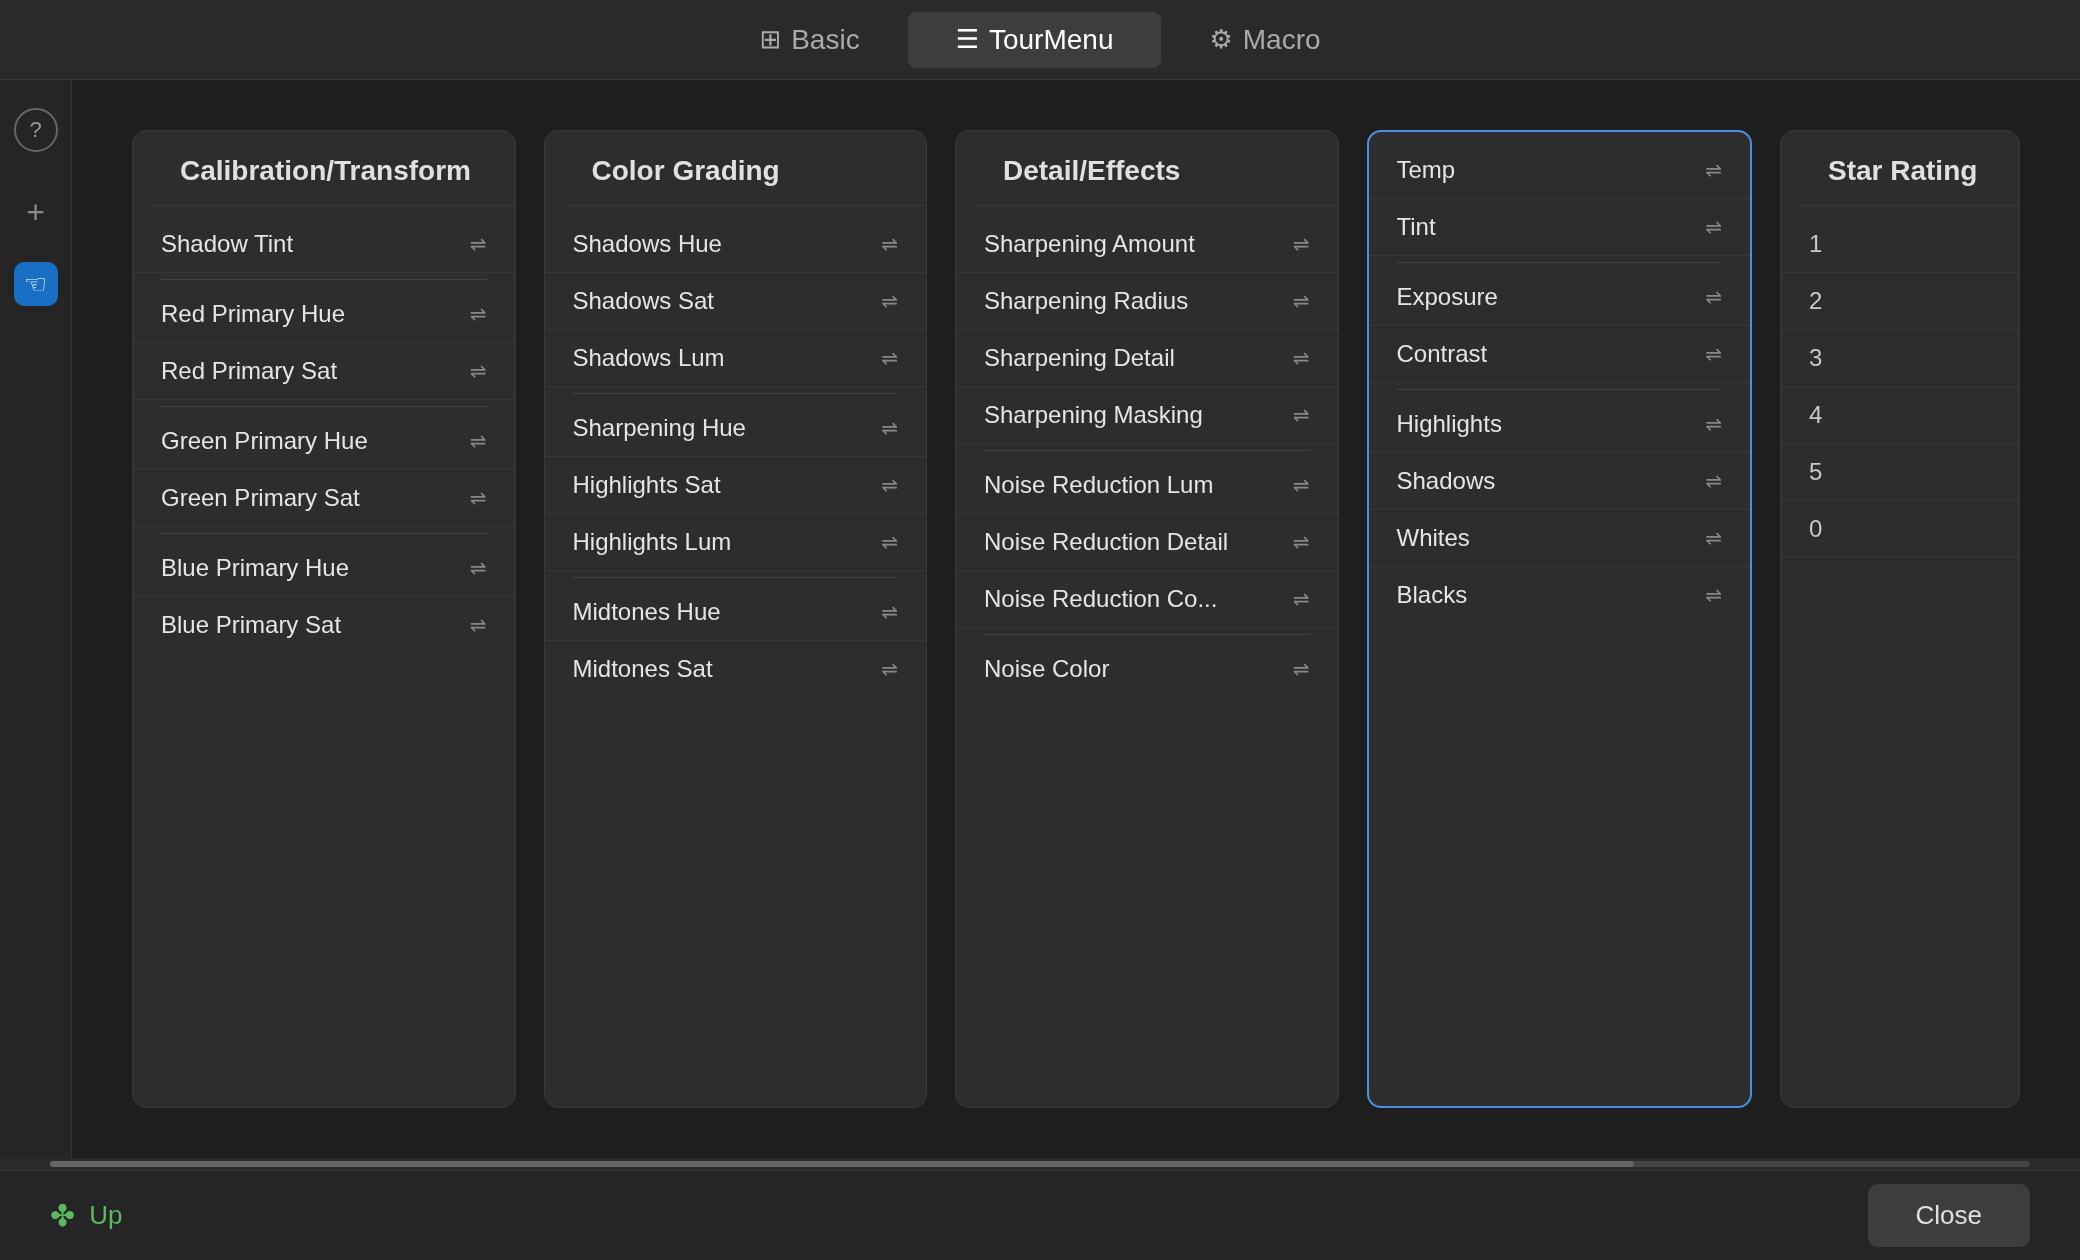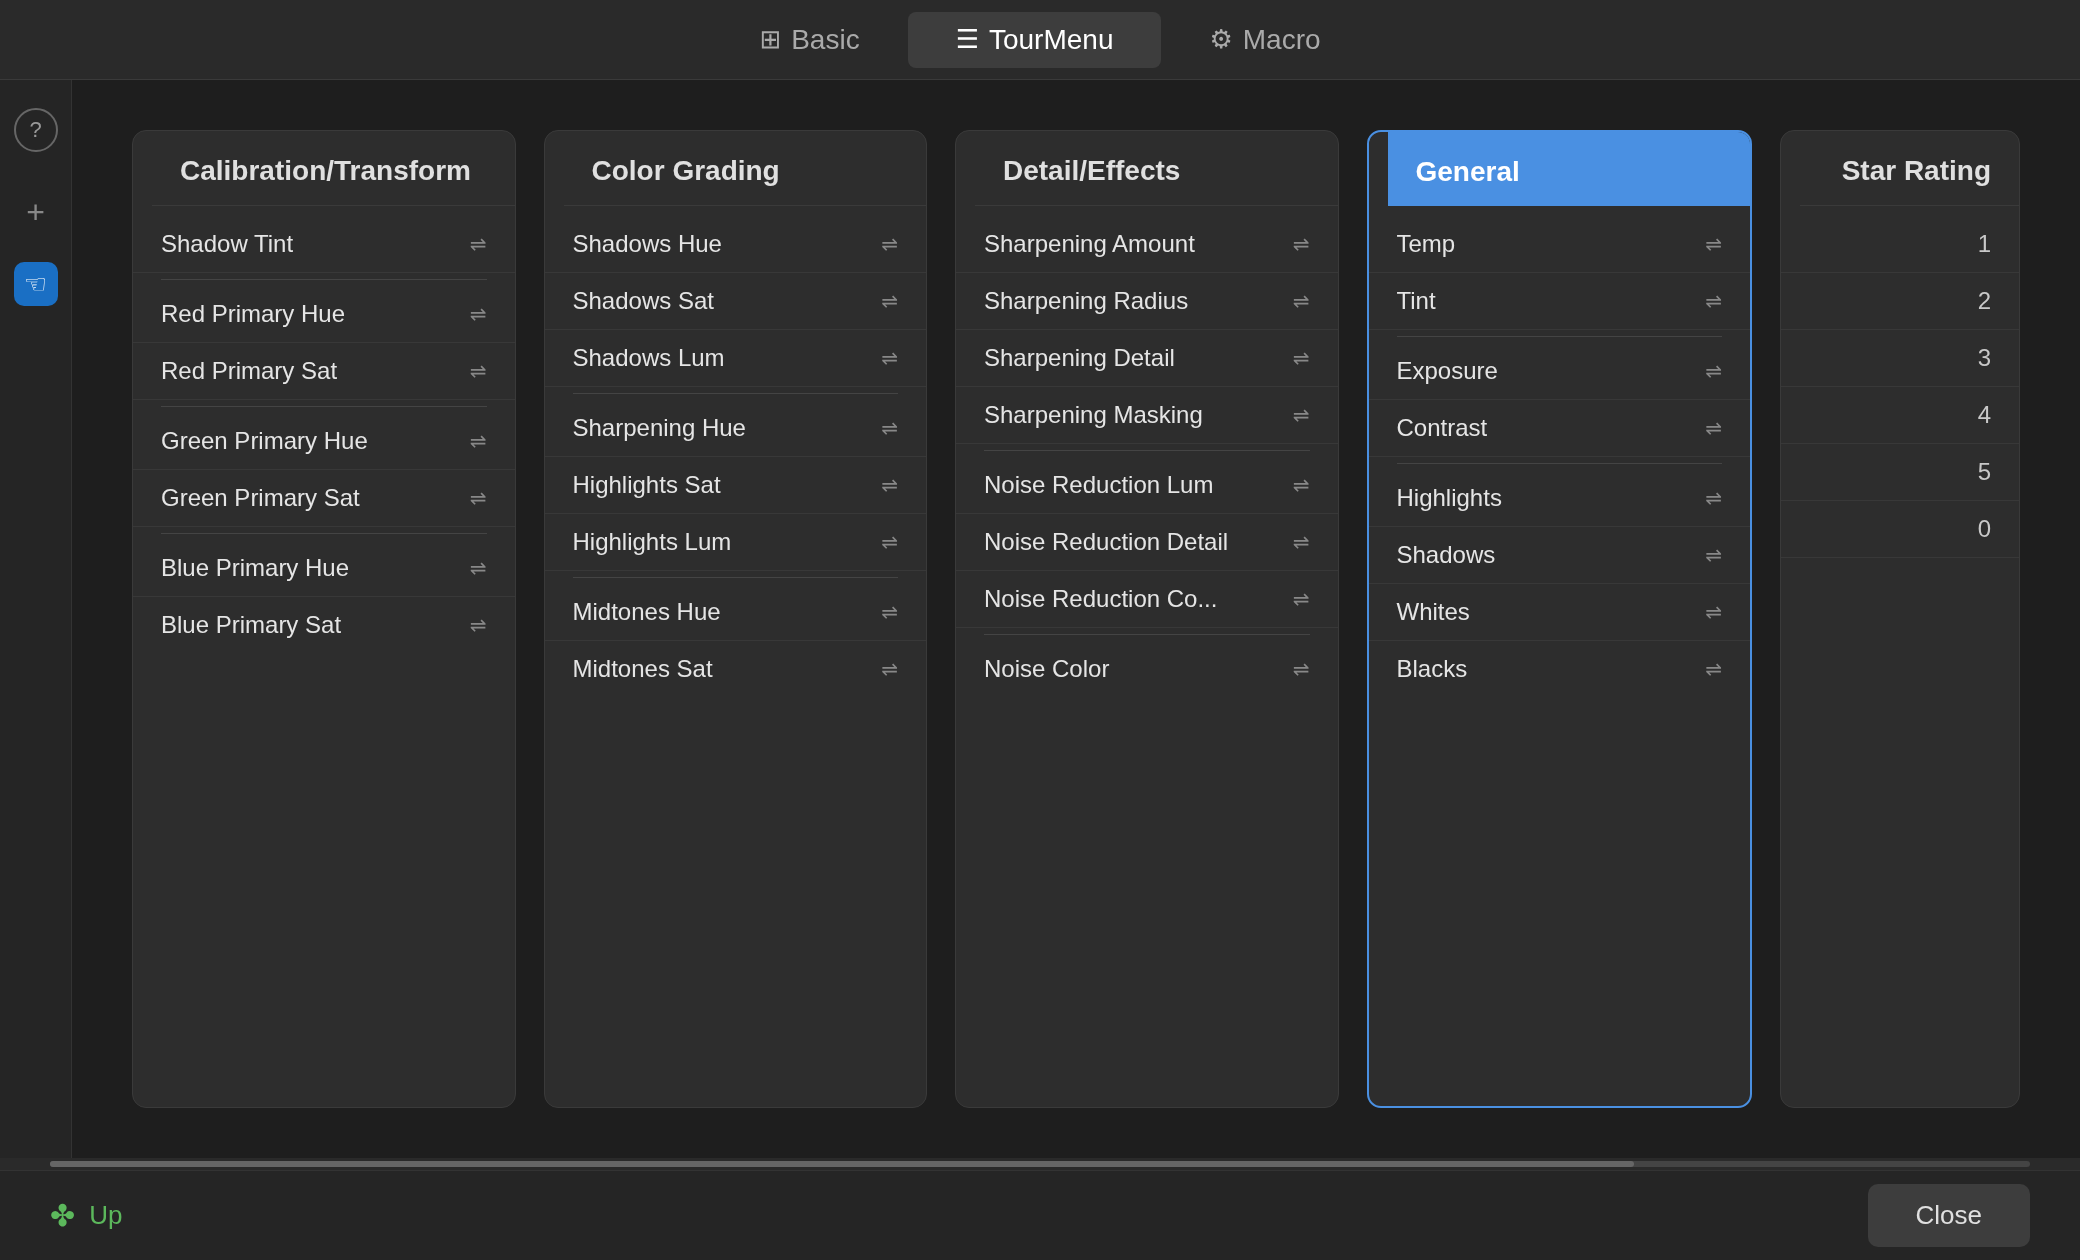--- a/index.html
+++ b/index.html
@@ -164,21 +164,20 @@
     .divider {
       height: 1px;
       background: #444;
       margin: 6px 28px;
     }
 
     
     .star-card {
       min-width: 180px;
       max-width: 220px;
-      text-align: right;
     }
     .star-item {
       padding: 14px 28px;
       font-size: 24px;
       color: #c8c8c8;
       cursor: pointer;
       border-bottom: 1px solid #383838;
     }
 
     
@@ -383,23 +382,20 @@
           </div>
           <div class="divider"></div>
           <div class="row-item">
             <span class="row-label">Noise Color</span>
             <span class="row-icon">⇌</span>
           </div>
         </div>
       </div>
 
       <div class="card active-card">
-        <div class="card-header active-header">
-          <span>General</span>
-        </div>
         <div class="card-body">
           <div class="row-item">
             <span class="row-label">Temp</span>
             <span class="row-icon">⇌</span>
           </div>
           <div class="row-item">
             <span class="row-label">Tint</span>
             <span class="row-icon">⇌</span>
           </div>
           <div class="divider"></div>

